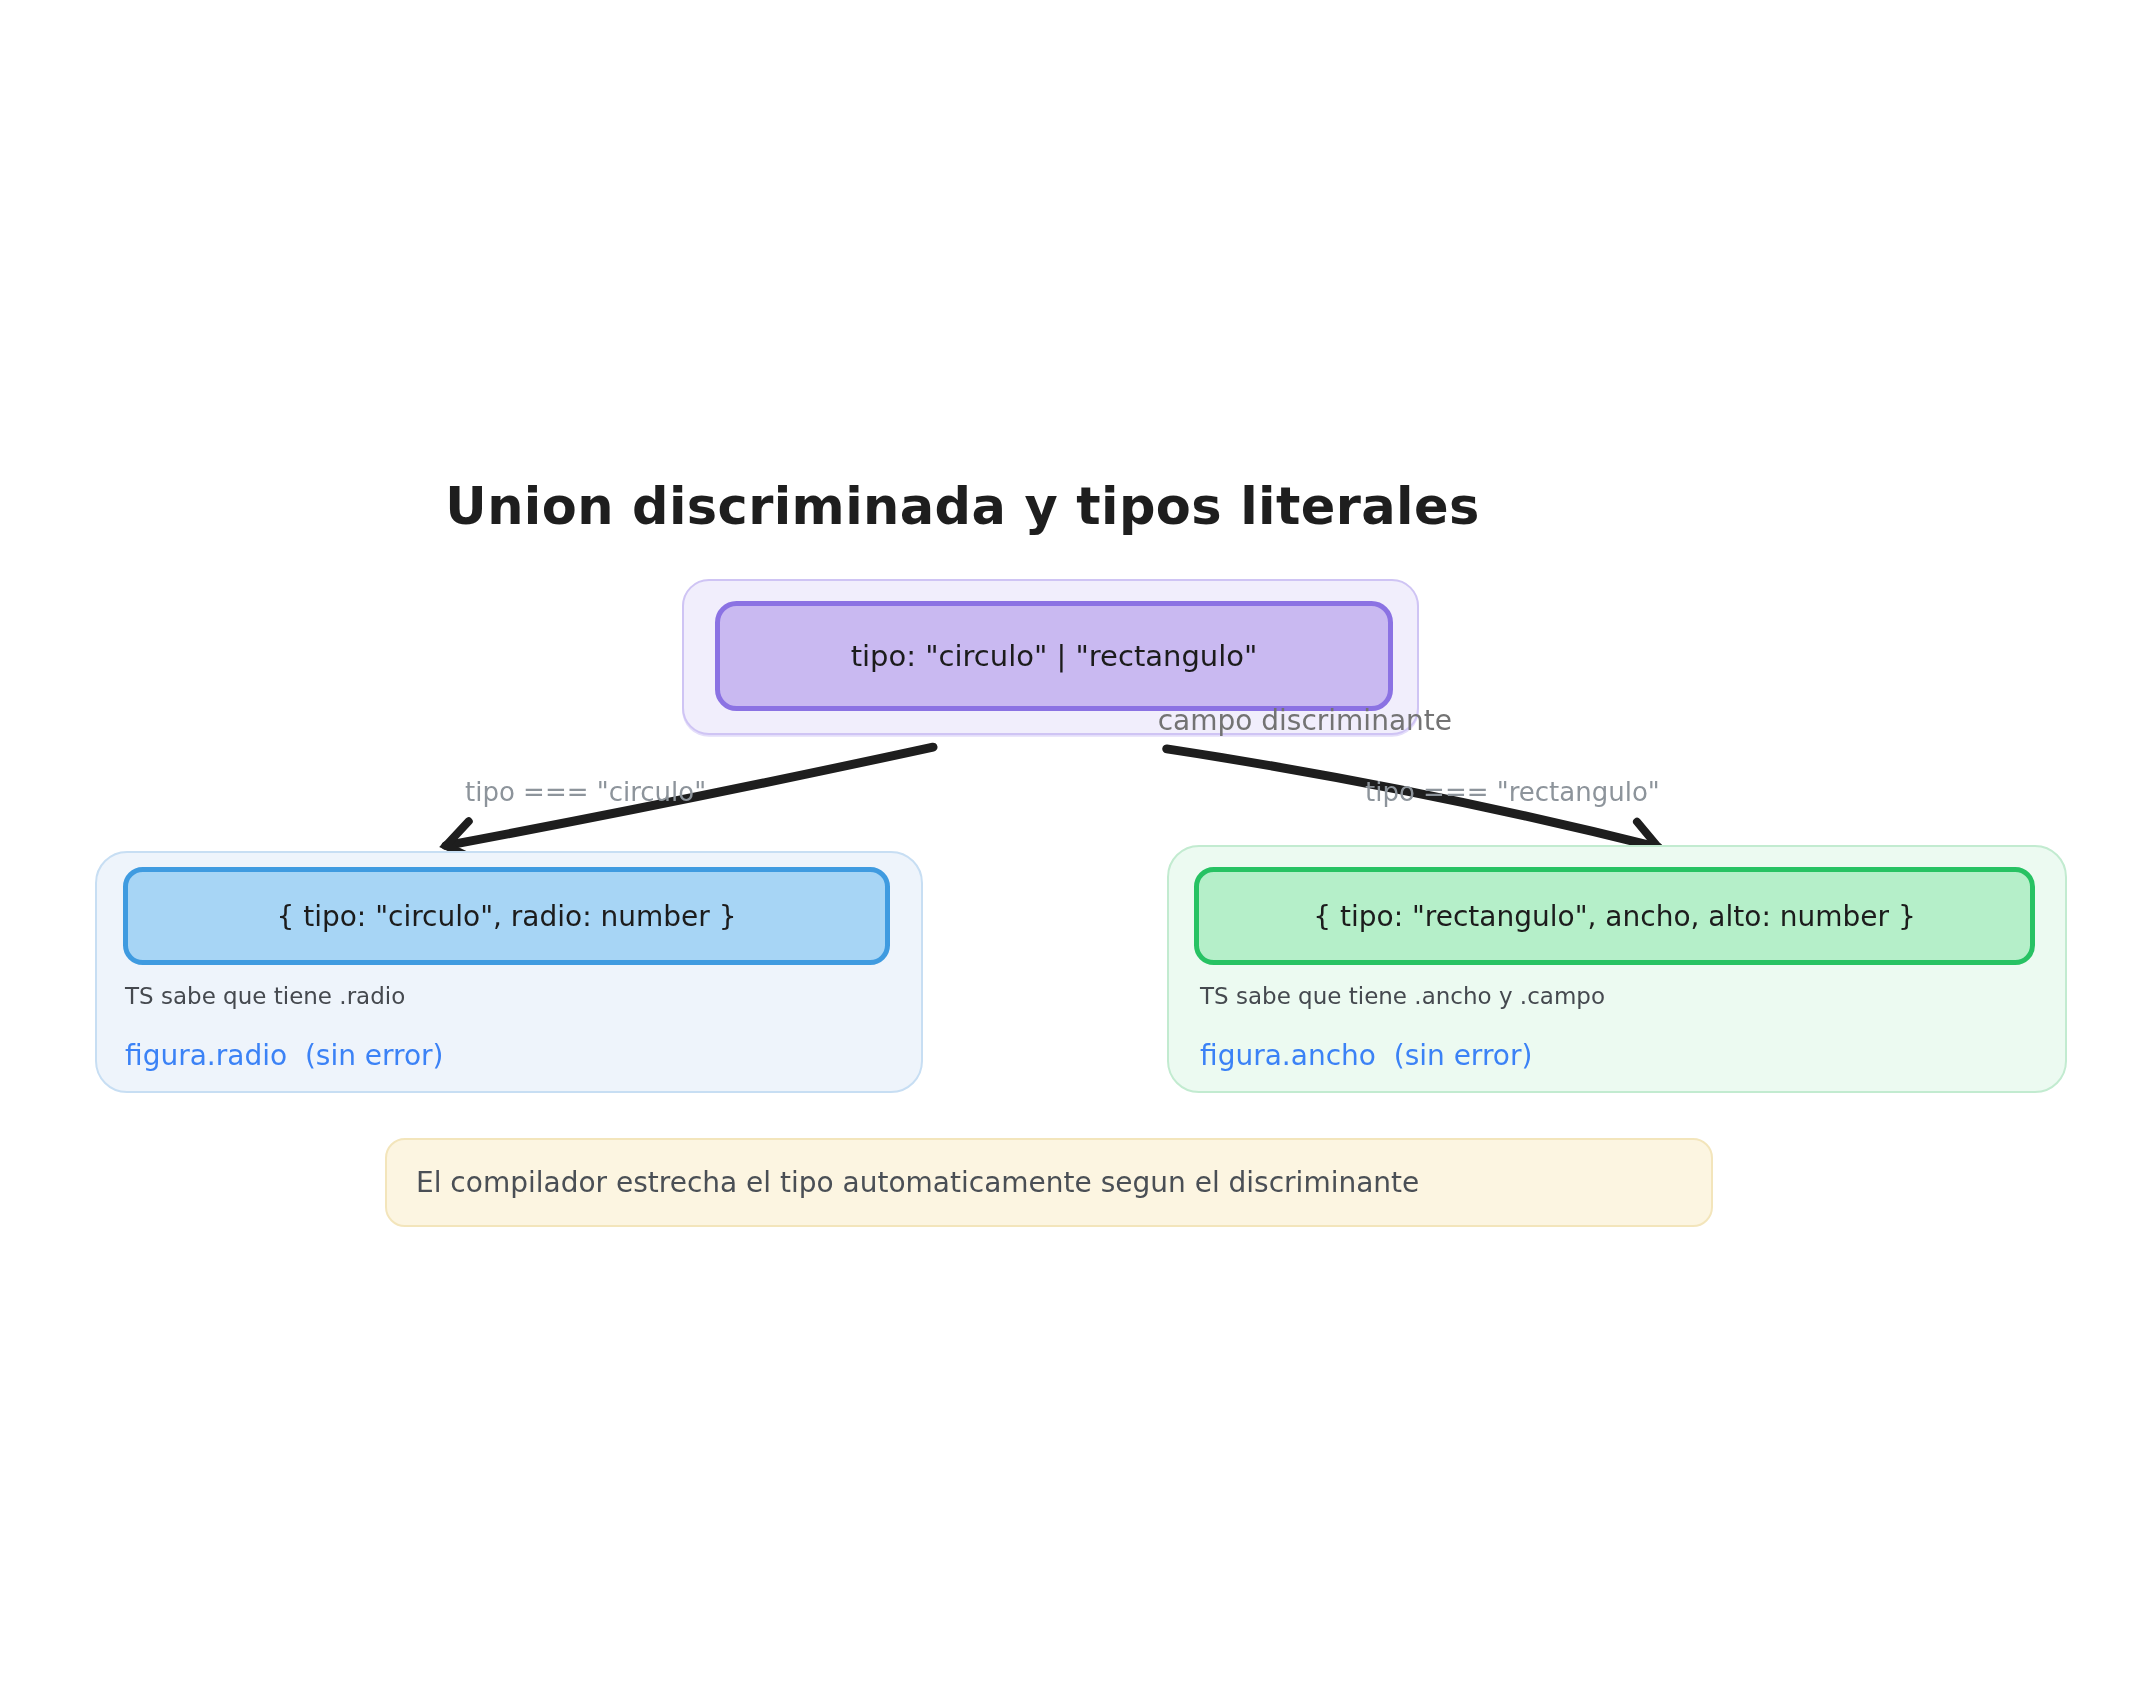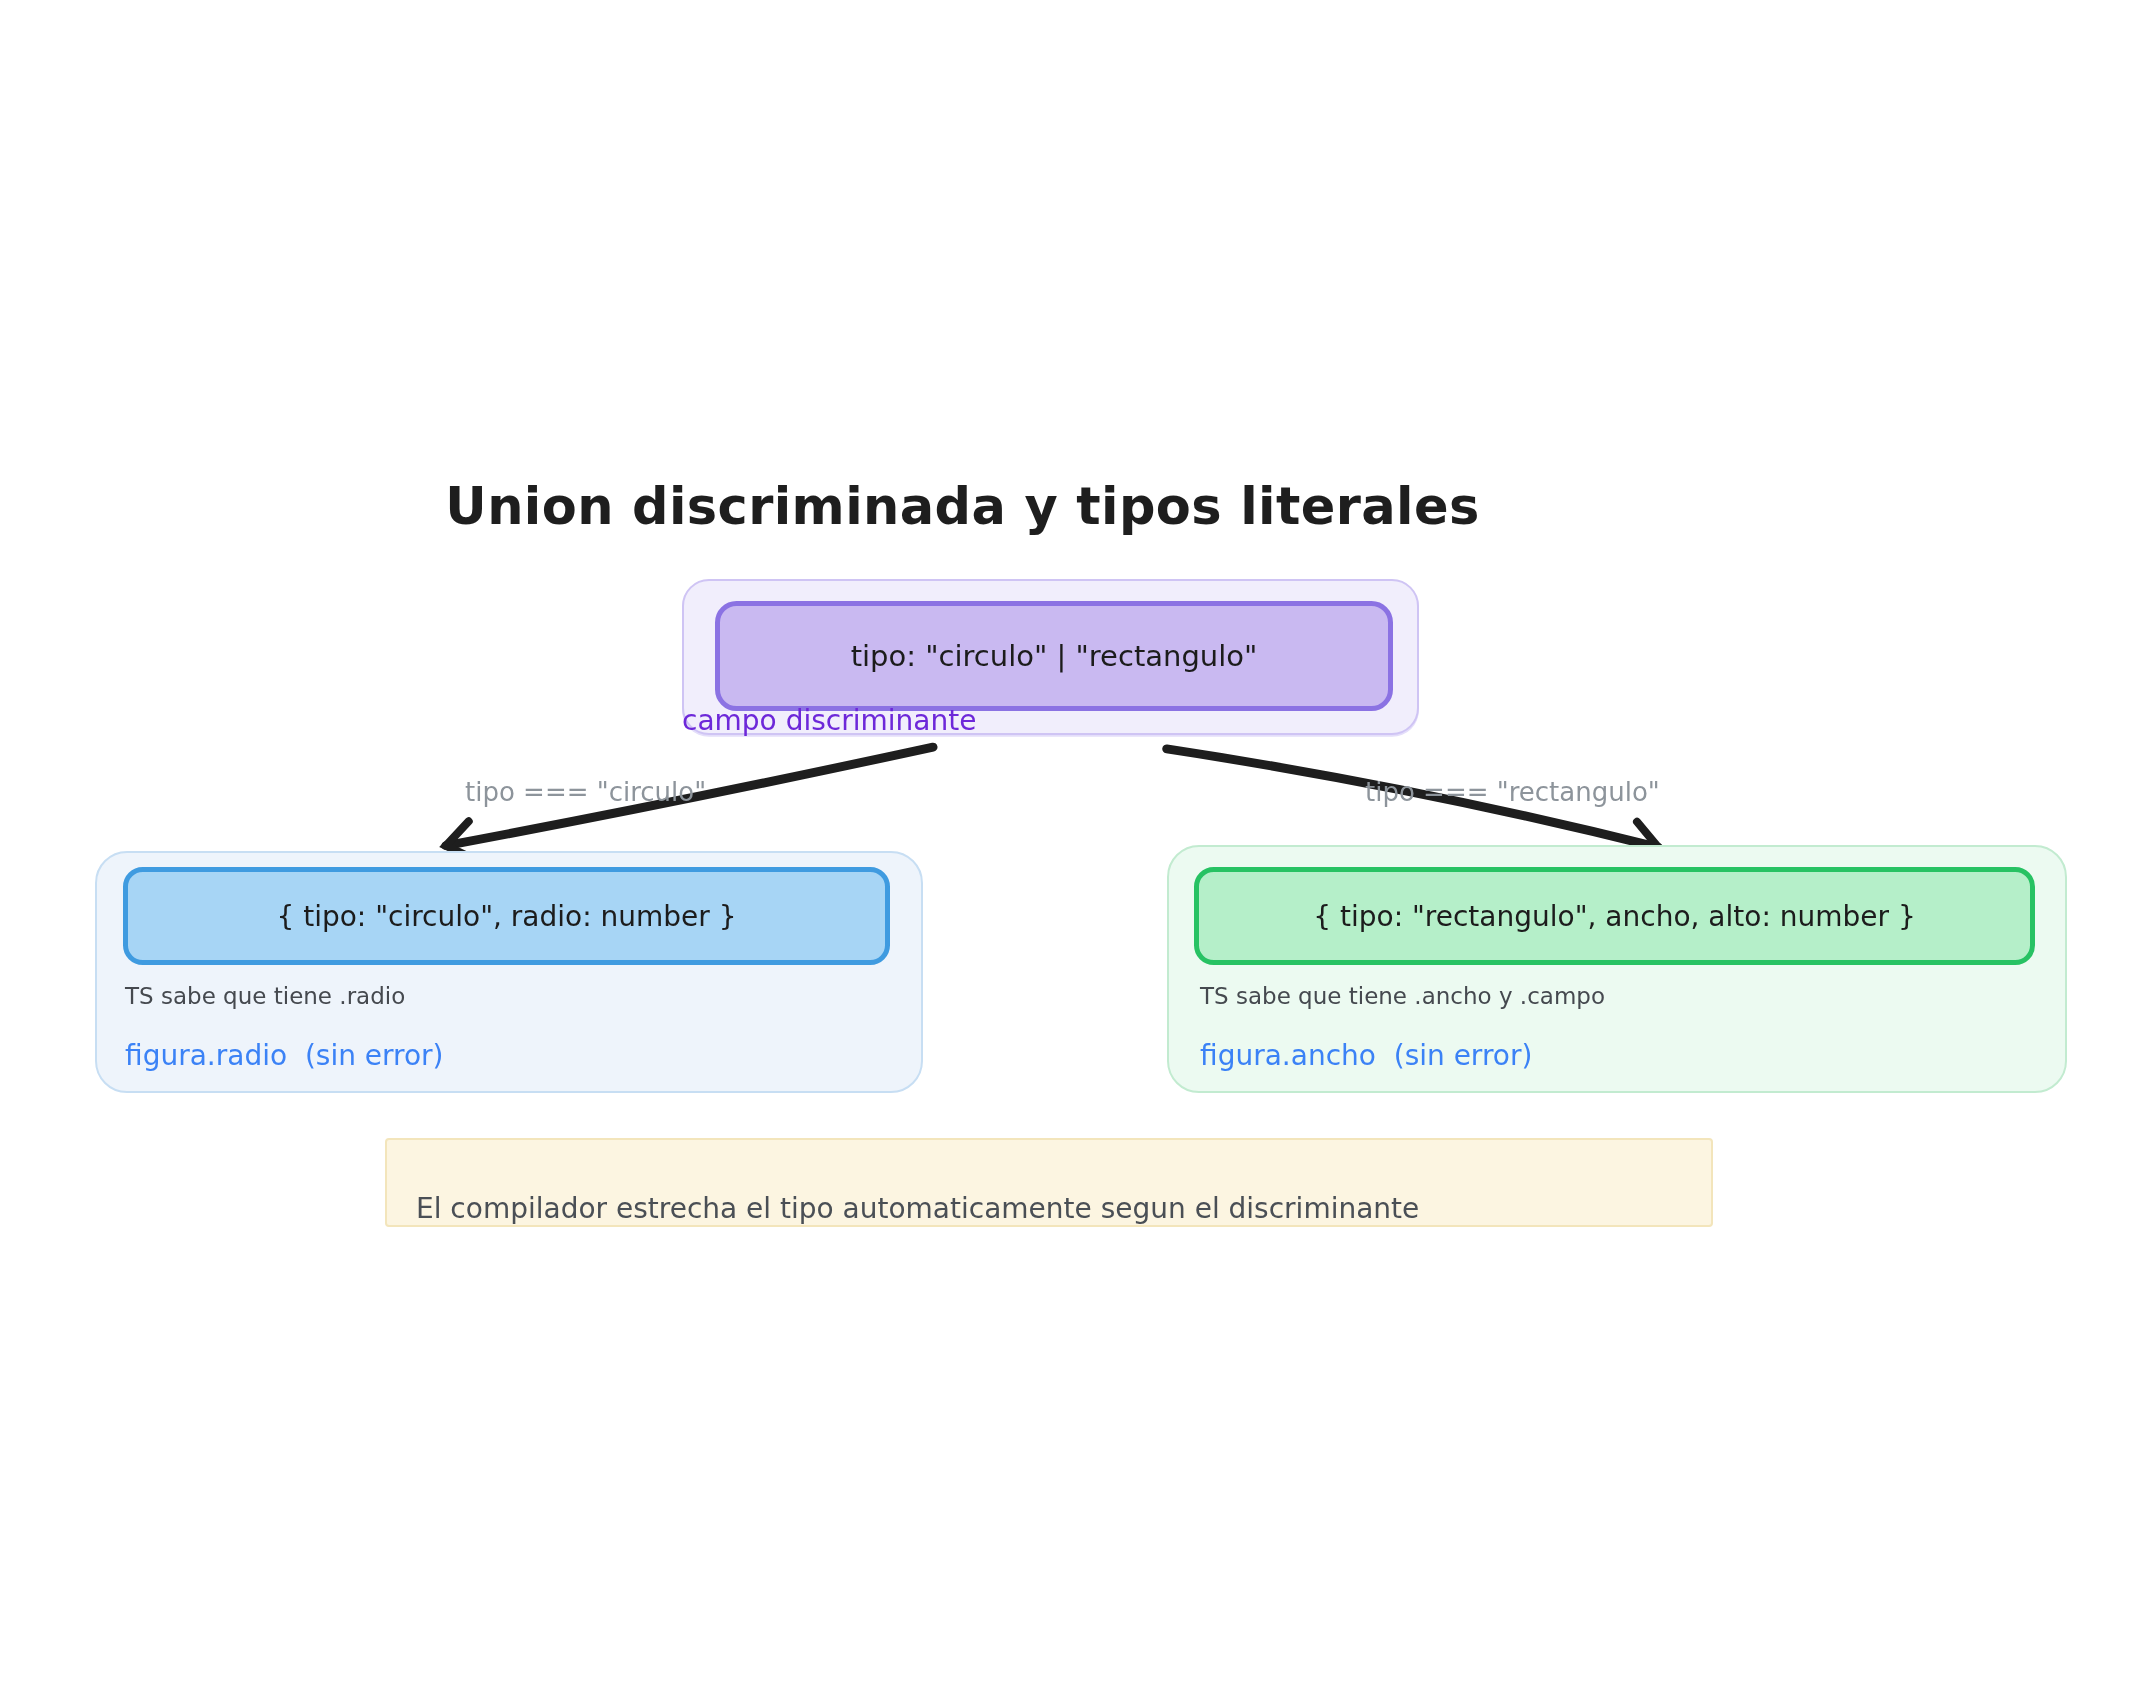--- a/index.html
+++ b/index.html
@@ -30,21 +30,21 @@
     box-shadow: 0 1.8px 0 #e4defa;
   }
   .union-box {
     left: 715px; top: 601px; width: 668px; height: 100px;
     background: #c9b9f1; border: 5.4px solid #8b72e3; border-radius: 21.5px;
     display: flex; align-items: center; justify-content: center;
   }
   .union-box span { font-size: 29px; color: #1c1c1c; white-space: pre; }
   .union-caption {
     left: 682px; top: 704px; width: 770px;
-    text-align: left; font-size: 28px; color: #6d28d9;
+    text-align: right; font-size: 28px; color: #737373;
   }
 
   
   .cond-label { font-size: 26px; color: #8d949b; white-space: pre; }
   .cond-left  { left: 465px; top: 777px; }
   .cond-right { left: 1365px; top: 777px; }
 
   
   .branch-container {
     border-radius: 32px; border: 2.7px solid;
@@ -73,22 +73,22 @@
   .branch-note { font-size: 23px; color: #45494f; white-space: pre; }
   .note-blue  { left: 125px;  top: 983px; }
   .note-green { left: 1200px; top: 983px; }
   .branch-code { font-size: 28px; color: #3b82f6; white-space: pre; }
   .code-blue  { left: 125px;  top: 1039px; }
   .code-green { left: 1200px; top: 1039px; }
 
   
   .footer-box {
     left: 385px; top: 1138px; width: 1324px; height: 85px;
-    background: #fcf5e1; border: 2.7px solid #f3e5bb; border-radius: 4px;
-    display: flex; align-items: flex-end;
+    background: #fcf5e1; border: 2.7px solid #f3e5bb; border-radius: 20px;
+    display: flex; align-items: center;
   }
   .footer-box span {
     padding-left: 29px; font-size: 28px; color: #4a4f55; white-space: pre;
   }
 </style>
 </head>
 <body>
 
 <div id="canvas">
 

